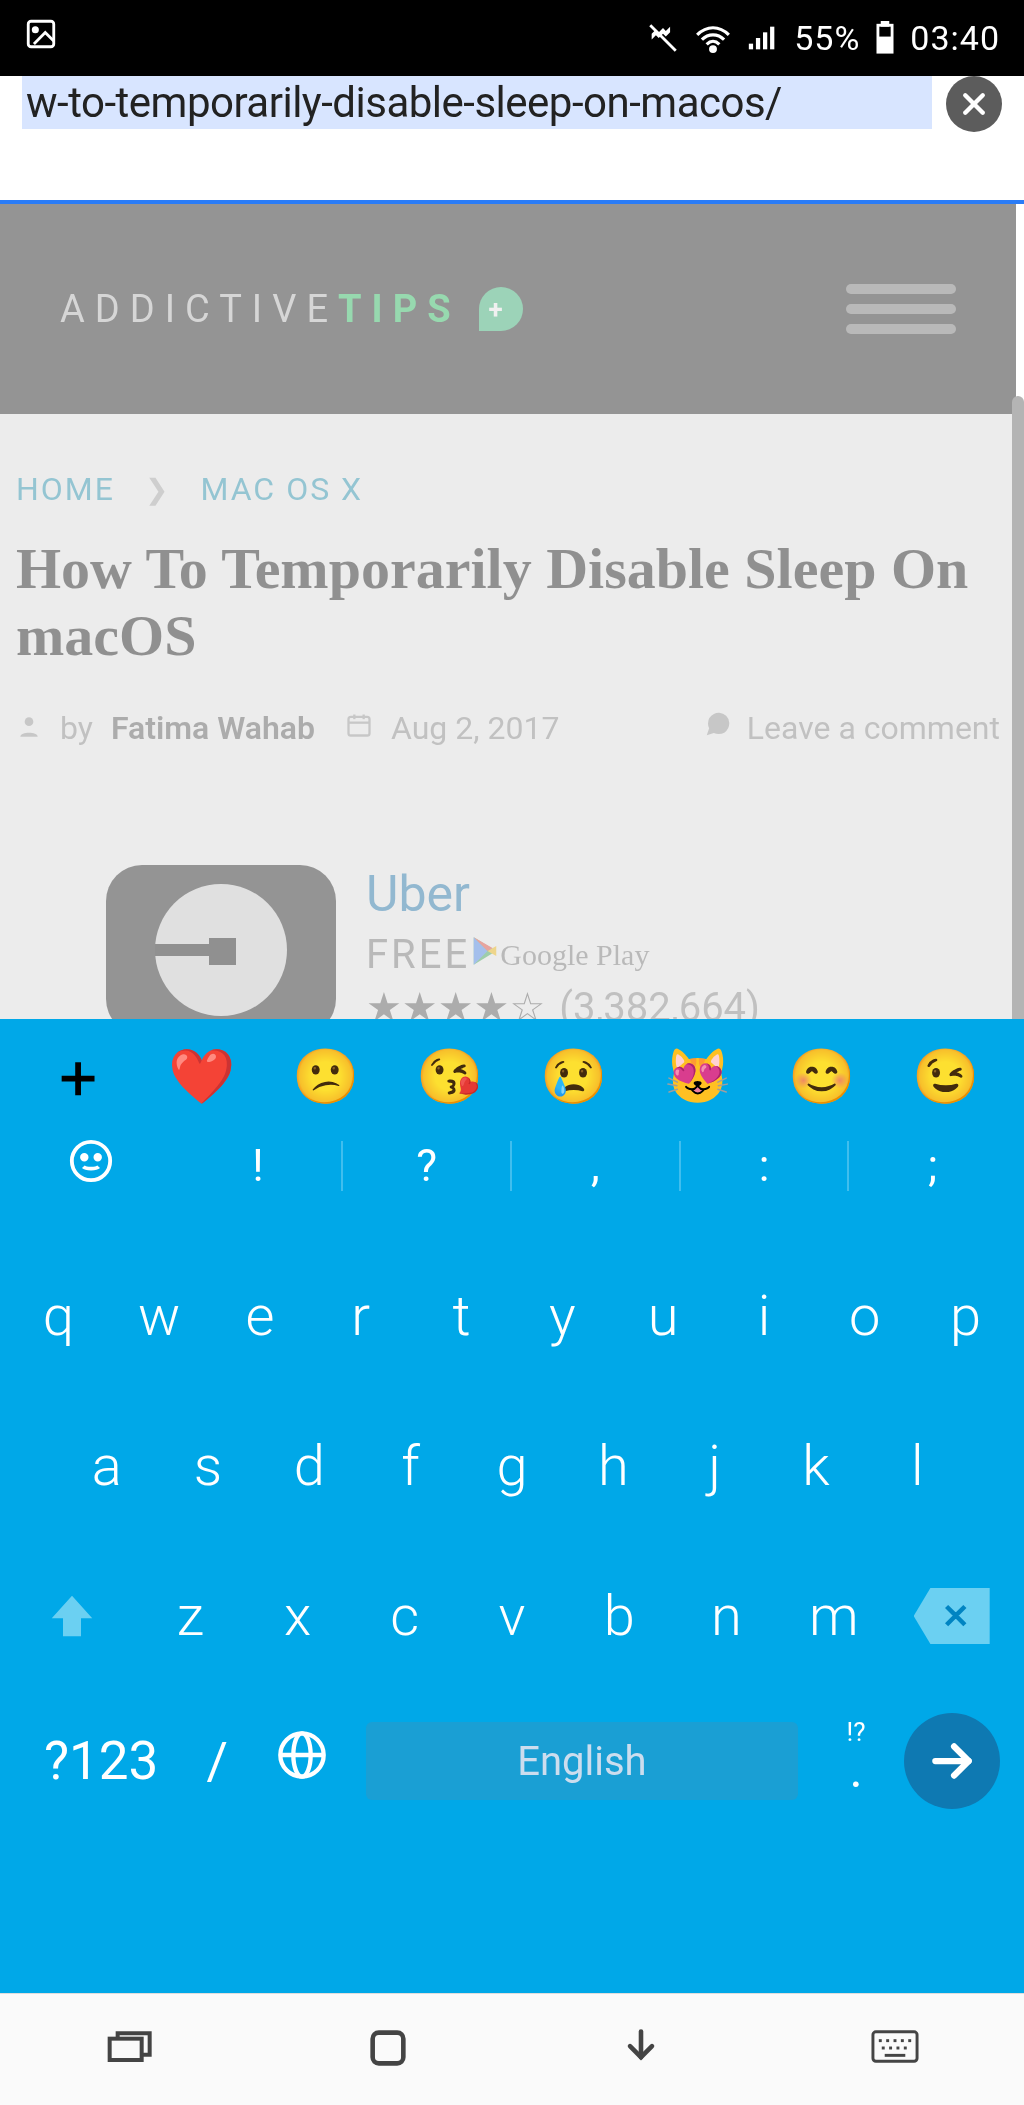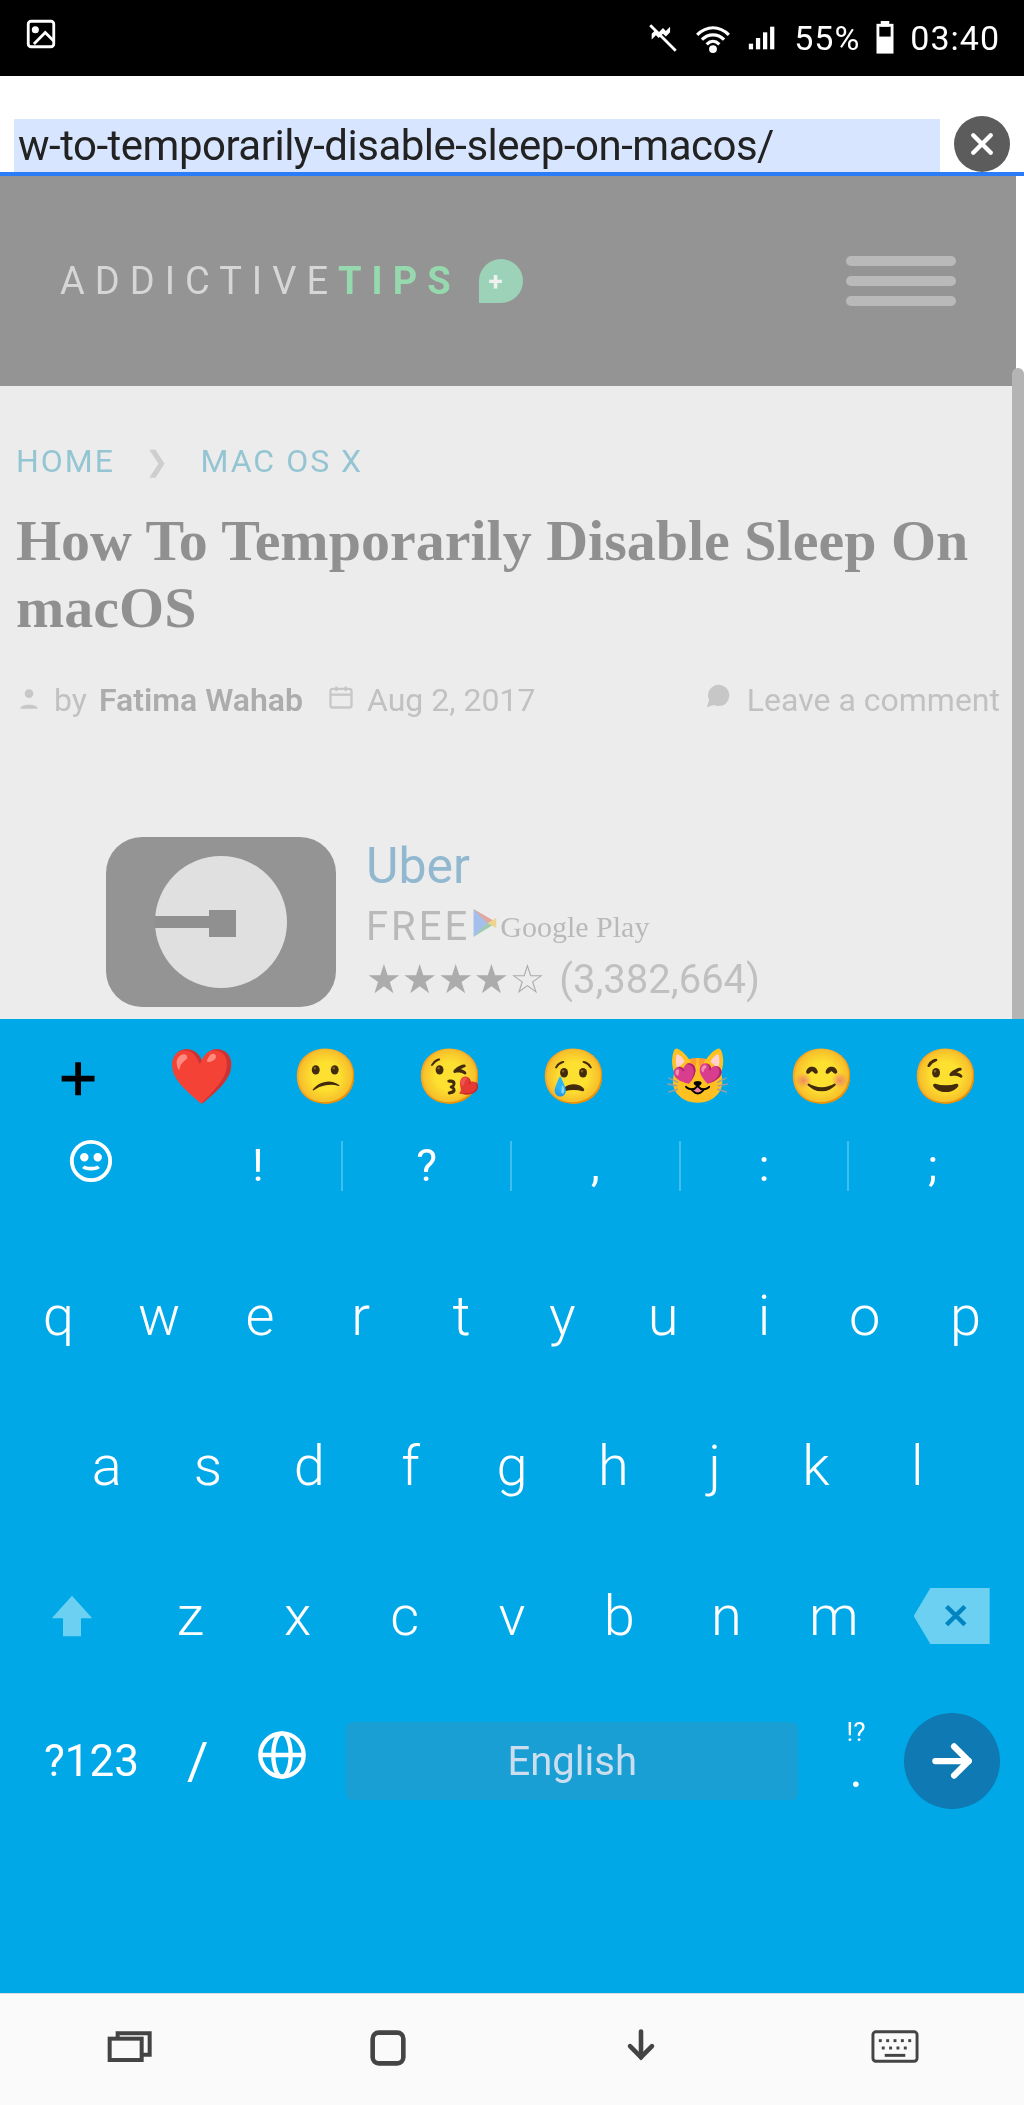--- a/index.html
+++ b/index.html
@@ -22,25 +22,25 @@
     font-size: 34px;
     letter-spacing: 1px;
   }
   .status-left { flex: 0 0 auto; }
   .status-right { margin-left: auto; display: flex; align-items: center; gap: 14px; }
   .status-right .icon { display:inline-flex; align-items:center; }
   .status-right .batt { font-weight:400; }
   
   .url-bar {
     background: #fff;
-    height: 100px;
+    height: 128px;
     border-bottom: 4px solid #2a7cf7;
     display: flex;
-    align-items: flex-end;
-    padding: 0 14px;
+    align-items: flex-start;
+    padding: 0 22px;
   }
   .url-text {
     flex: 1;
     font-size: 42px;
     color: #222;
     background: #d8e5ff;
     padding: 2px 4px;
     letter-spacing: -0.5px;
     white-space: nowrap;
     overflow: hidden;
@@ -72,21 +72,21 @@
   }
   .hamburger { display:flex; flex-direction:column; gap:10px; }
   .hamburger span { width:110px; height:10px; background:#777; border-radius:6px; }
   .content {
     background:#f5f5f5; padding:56px 16px 40px 16px; margin-right:8px;
   }
   .breadcrumb { font-size:32px; letter-spacing:2px; color:#888; display:flex; align-items:center; gap:30px; }
   .breadcrumb a { color:#1a93b5; }
   .breadcrumb .sep { color:#aaa; font-size:28px; }
   .title { font-size:58px; font-weight:800; color:#111; margin-top:28px; line-height:1.15; font-family: Georgia, 'Times New Roman', serif; }
-  .meta { margin-top:40px; font-size:32px; color:#8a8a8a; display:flex; align-items:center; gap:12px; flex-wrap:wrap; }
+  .meta { margin-top:40px; font-size:32px; color:#8a8a8a; display:flex; align-items:center; gap:18px; flex-wrap:wrap; }
   .meta .author { color:#555; font-weight:600; }
   .meta .comment { margin-left:auto; display:flex; align-items:center; gap:14px; }
   .ad {
     margin-top:118px; display:flex; gap:30px; align-items:flex-start; padding-left:90px;
   }
   .ad-icon {
     width:230px; height:170px; background:#1a1a1a; border-radius:36px;
     display:flex; align-items:center; justify-content:center;
   }
   .ad-info .name { color:#1473b0; font-size:50px; font-weight:400; }
@@ -345,21 +345,21 @@
     <span class="key">c</span>
     <span class="key">v</span>
     <span class="key">b</span>
     <span class="key">n</span>
     <span class="key">m</span>
     <span class="bksp">
         <span class="box">✕</span>
       </span>
   </div>
   <div class="bottom-row">
-    <span class="btn" style="font-size:44px">?123</span>
+    <span class="btn" style="font-size:53px">?123</span>
     <span class="btn" style="font-size:52px">/</span>
     <span class="btn">
       <svg width="52" height="52" viewBox="0 0 24 24" fill="none" stroke="#fff" stroke-width="2">
           <circle cx="12" cy="12" r="10"></circle>
           <ellipse cx="12" cy="12" rx="4" ry="10"></ellipse>
           <line x1="2" y1="12" x2="22" y2="12"></line>
         </svg>
     </span>
     <span class="spacebar">English</span>
     <span class="symkey">

